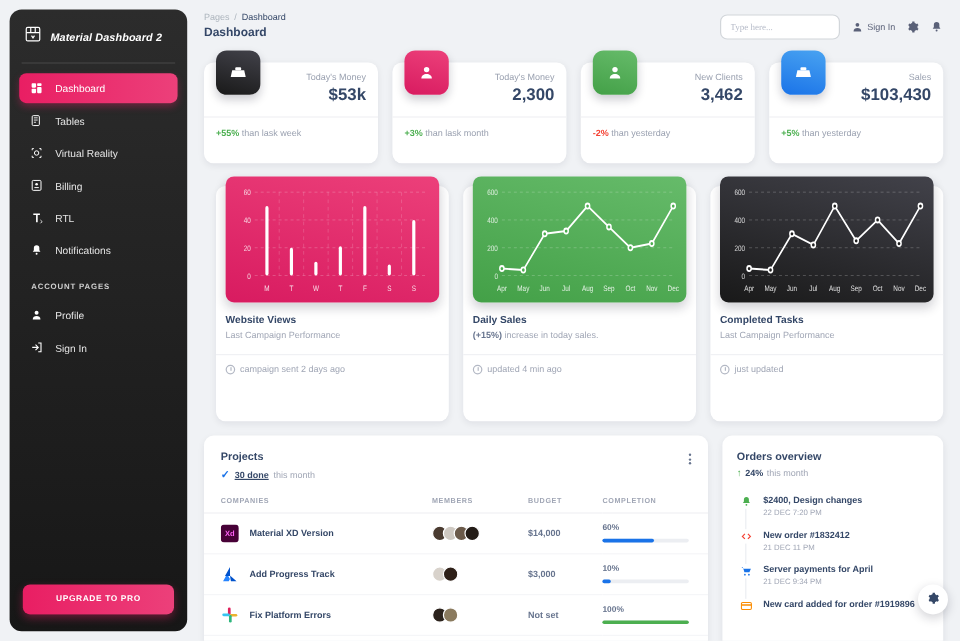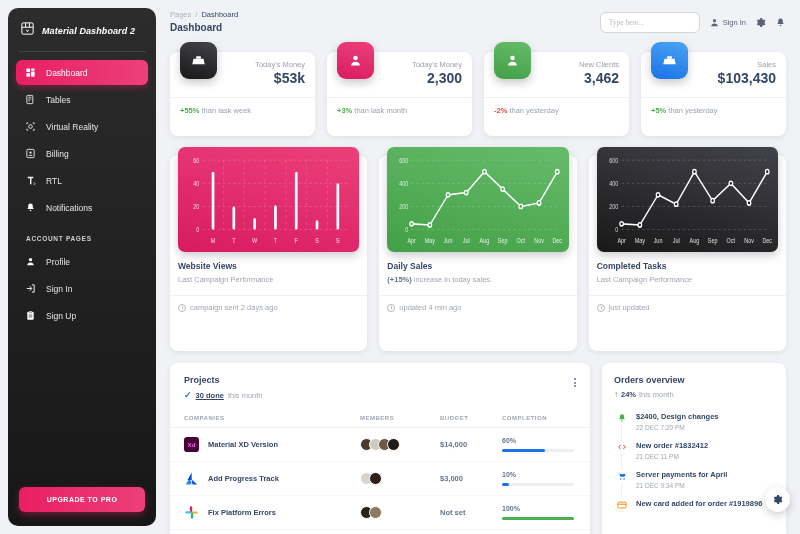--- a/index.html
+++ b/index.html
@@ -89,21 +89,21 @@
   .stat-head { text-align: right; }
   .stat-label { font-size: 7.5px; color: #9aa1b0; }
   .stat-value { font-size: 14px; font-weight: bold; color: #344767; margin-top: 1px; }
   .stat-rule { height: 1px; background: #f0f1f4; margin: 11px -10px 0 -10px; }
   .stat-foot { font-size: 7.5px; color: #9aa1b0; padding-top: 8px; }
   .stat-foot b { font-weight: bold; }
   .up { color: #4caf50; }
   .down { color: #f44335; }
 
   
-  .charts { display: flex; gap: 12px; margin-top: 19px; }
+  .charts { display: flex; gap: 12px; margin-top: 19px; margin-left: 10px; }
   .chart-card {
     flex: 1; background: #fff; border-radius: 8px;
     box-shadow: 0 2px 6px rgba(20,20,40,.07);
     padding: 0 8px 9px 8px; height: 196px; position: relative;
   }
   .chart-box {
     height: 105px; border-radius: 7px; margin-top: -8px;
     box-shadow: 0 4px 9px rgba(20,20,40,.2);
     padding: 7px 6px 4px 6px; position: relative; overflow: hidden;
   }
@@ -271,30 +271,20 @@
         <span>Profile</span>
       </div>
       <div class="nav-item">
         <span class="nav-icon">
           <svg viewBox="0 0 24 24">
               <path d="M4 12h10M10 7l5 5-5 5" fill="none" stroke="#fff" stroke-width="2"></path>
               <path d="M15 4h5v16h-5" fill="none" stroke="#fff" stroke-width="2"></path>
             </svg>
         </span>
         <span>Sign In</span>
-      </div>
-      <div class="nav-item">
-        <span class="nav-icon">
-          <svg viewBox="0 0 24 24">
-              <rect x="5" y="4" width="14" height="17" rx="2" fill="#fff"></rect>
-              <rect x="9" y="2" width="6" height="4" rx="1" fill="#fff" stroke="#2c2c2c"></rect>
-              <path d="M8 11h8M8 15h8" stroke="#2c2c2c" stroke-width="1.6"></path>
-            </svg>
-        </span>
-        <span>Sign Up</span>
       </div>
     </nav>
 
     <div class="upgrade-wrap">
       <button class="upgrade-btn">UPGRADE TO PRO</button>
     </div>
   </aside>
 
   <div class="main">
 

